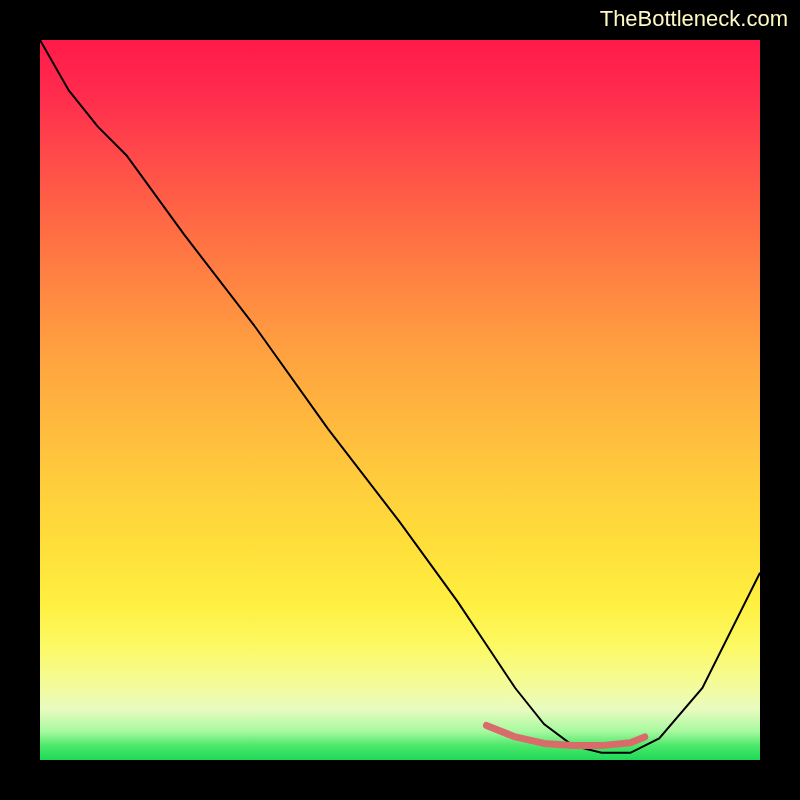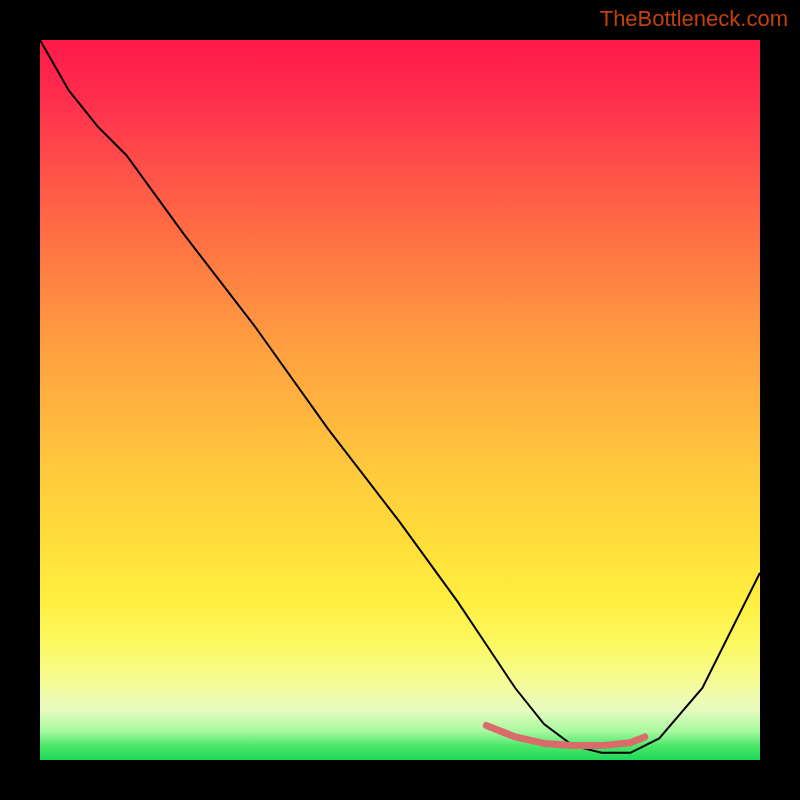--- a/index.html
+++ b/index.html
@@ -8,21 +8,21 @@
     height: 800px;
     background: #000;
     position: relative;
     font-family: Arial, sans-serif;
     overflow: hidden;
   }
   .watermark {
     position: absolute;
     top: 6px;
     right: 12px;
-    color: #c2410c;
+    color: #fef9c3;
     font-size: 22px;
     font-weight: 500;
     z-index: 10;
   }
   .plot-area {
     position: absolute;
     left: 40px;
     top: 40px;
     width: 720px;
     height: 720px;

